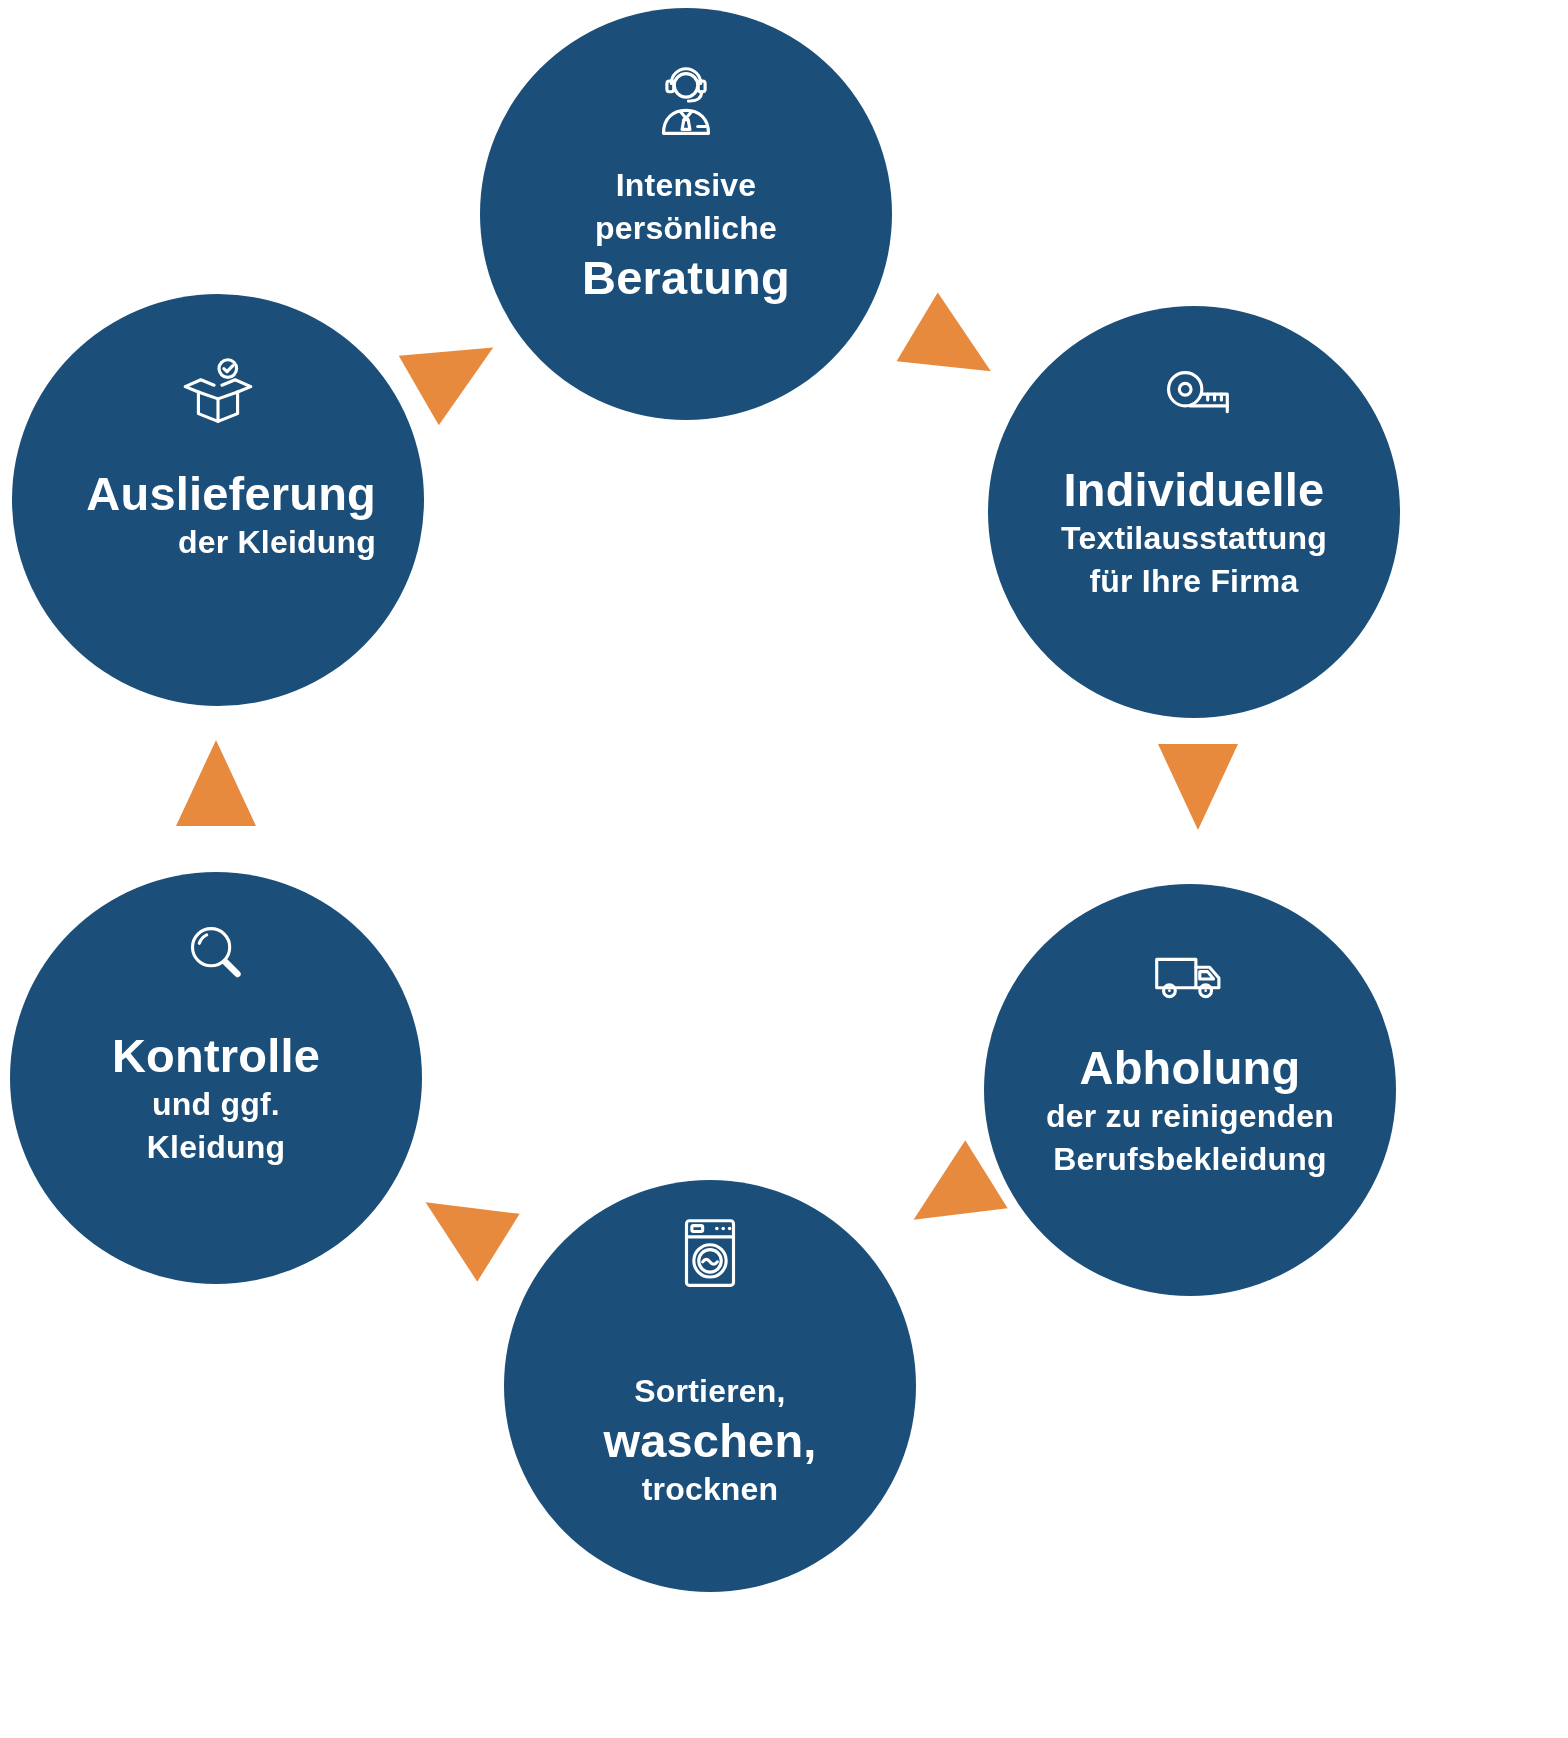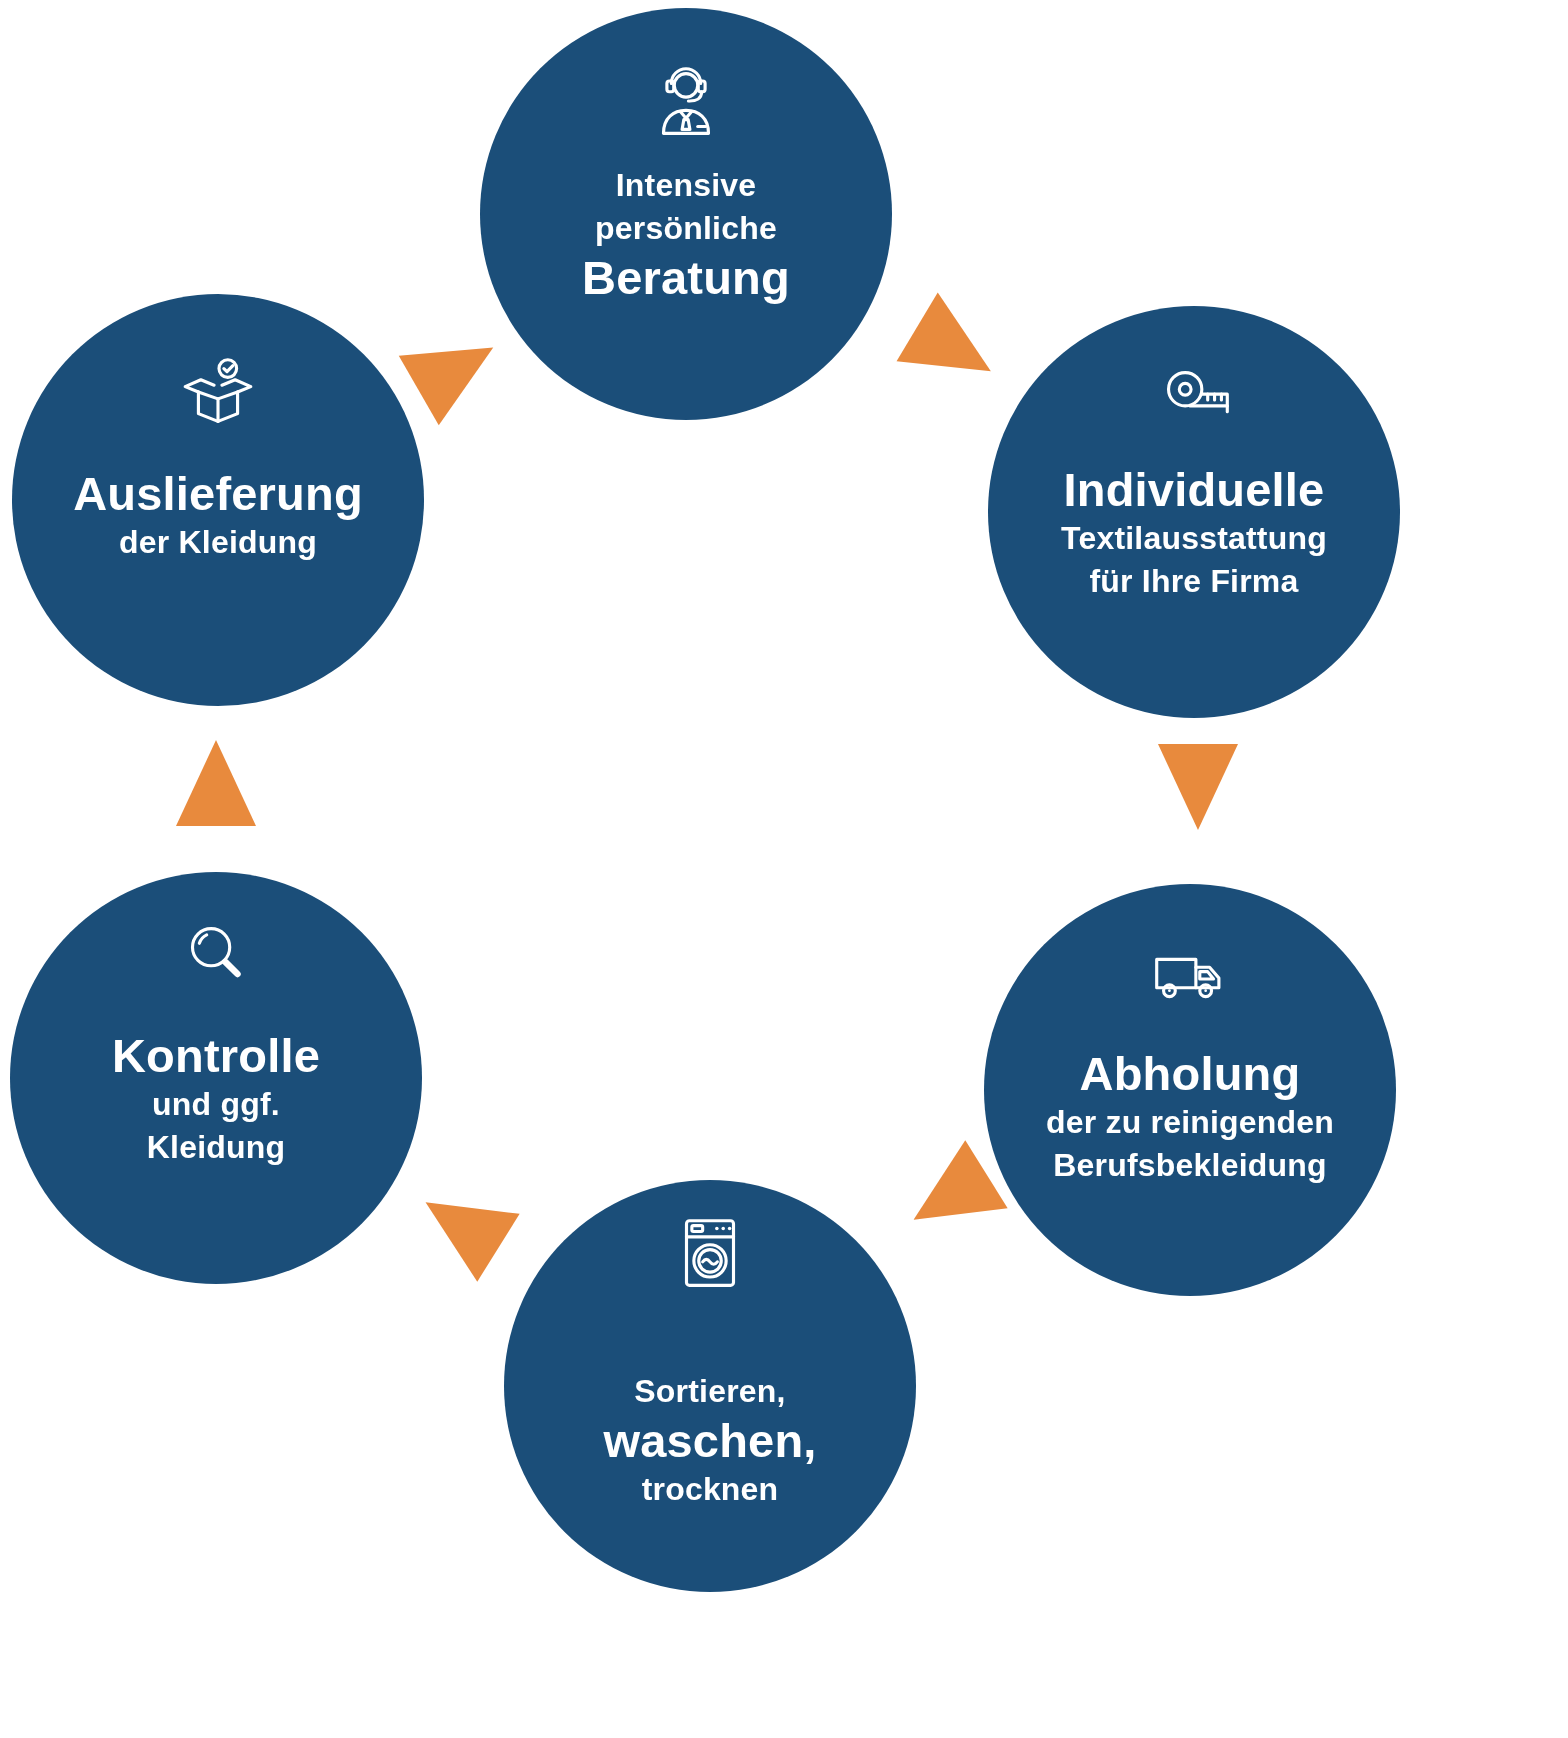--- a/index.html
+++ b/index.html
@@ -39,21 +39,21 @@
   .c4 .icon { margin-top: 36px; }
   .c5 .icon { margin-top: 52px; }
   .label {
     margin-top: 14px;
     padding: 0 24px;
     width: 364px;
     box-sizing: border-box;
   }
   .c3 .label { margin-top: 20px; }
   .c4 .label { margin-top: 24px; }
-  .c5 .label { margin-top: 24px; }
+  .c5 .label { margin-top: 24px; text-align: right; }
   .line-md {
     font-size: 32px;
     font-weight: 700;
     line-height: 1.34;
     letter-spacing: 0.2px;
   }
   .line-lg {
     font-size: 47px;
     font-weight: 700;
     line-height: 1.18;
@@ -111,21 +111,21 @@
         <path d="M82 54 v6"></path>
       </svg>
     </div>
     <div class="label">
       <div class="line-lg">Individuelle</div>
       <div class="line-md">Textilausstattung</div>
       <div class="line-md">für Ihre Firma</div>
     </div>
   </div>
 
-  <div class="circle c2" style="left:984px; top:884px;gap:6px;">
+  <div class="circle c2" style="left:984px; top:884px;">
     <div class="icon">
       <svg width="94" height="94" viewBox="0 0 96 96">
         <rect x="14" y="29" width="40" height="29"></rect>
         <path d="M54 37 h14 l9.5 11 v10 h-23.5"></path>
         <path d="M58 41.5 h8 l6 7.5 h-14 z"></path>
         <circle cx="27" cy="61" r="6"></circle>
         <circle cx="64" cy="61" r="6"></circle>
         <circle cx="27" cy="61" r="1.4" fill="#fff" stroke="none"></circle>
         <circle cx="64" cy="61" r="1.4" fill="#fff" stroke="none"></circle>
       </svg>

